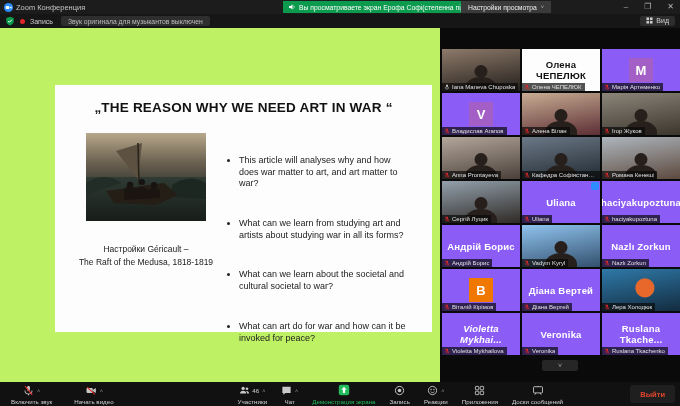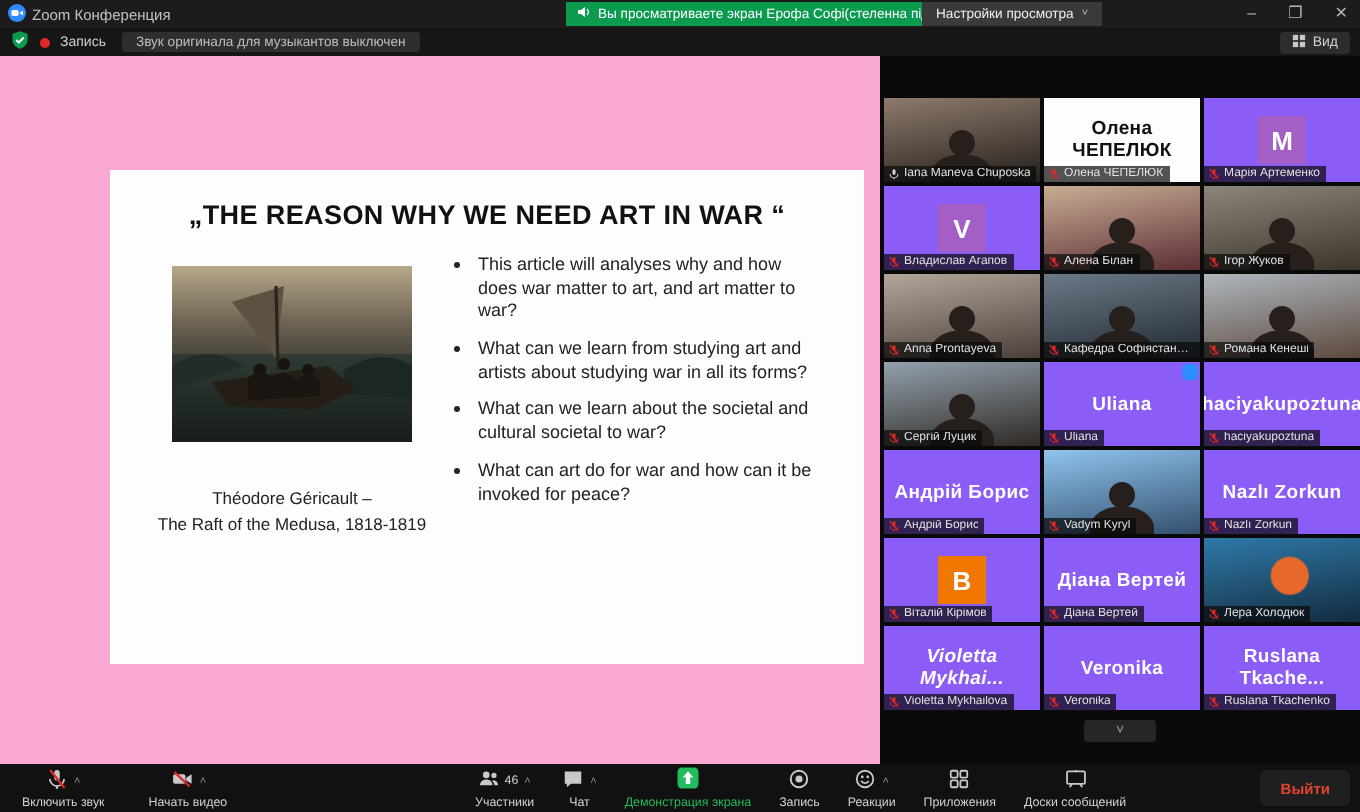--- a/index.html
+++ b/index.html
@@ -18,30 +18,30 @@
 
   
   .substrip{height:14px;background:#161616;display:flex;align-items:center;gap:5px;padding:0 5px;position:relative;}
   .rec-dot{width:5px;height:5px;border-radius:50%;background:#E02828;}
   .rec-label{font-size:7px;color:#cfcfcf;}
   .sound-pill{background:#2e2e2e;border-radius:2px;color:#bdbdbd;font-size:6.8px;padding:1.5px 7px;margin-left:3px;white-space:nowrap;}
   .view-btn{position:absolute;right:5px;top:1.5px;background:#2d2d2d;border-radius:2px;color:#cfcfcf;font-size:7px;display:flex;align-items:center;gap:3px;padding:1px 6px;}
 
   
   .main{display:flex;height:354px;}
-  .share{width:446px;background:#f9a8d4;position:relative;}
+  .share{width:446px;background:#bef264;position:relative;}
   .slide{position:absolute;left:55px;top:57px;width:377px;height:247px;background:#fdfdfd;color:#1a1a1a;}
   .slide-title{text-align:center;font-size:13.5px;font-weight:600;letter-spacing:.2px;margin-top:15px;color:#111;}
   .slide-body{display:flex;padding:12px 10px 0 12px;}
   .slide-left{width:158px;display:flex;flex-direction:column;align-items:center;}
   .painting{width:120px;height:88px;margin-top:6px;display:block;}
   .caption{margin-top:22px;font-size:8.5px;line-height:1.55;text-align:center;color:#222;}
   .slide-right{flex:1;padding-right:12px;}
   .bullets{margin:0;padding:0 0 0 14px;list-style:disc;}
-  .bullets li{font-size:9px;line-height:1.3;color:#222;margin-bottom:7px;}
+  .bullets li{font-size:9px;line-height:1.3;color:#222;margin-bottom:7px;margin-top:28px;}
 
   
   .gallery{width:242px;background:#0a0a0a;padding-top:21px;box-sizing:border-box;}
   .grid{display:grid;grid-template-columns:repeat(3,78px);grid-auto-rows:42px;gap:2px;padding-left:2px;}
   .tile{position:relative;background:#8b5cf6;overflow:hidden;cursor:default;}
   .tile.active{box-shadow:inset 0 0 0 2px #AEC437;}
   .feed{position:absolute;inset:0;}
   .person{position:absolute;inset:0;}
   .person::before{content:"";position:absolute;left:50%;transform:translateX(-50%);bottom:13px;width:13px;height:13px;border-radius:50%;background:#261f1b;}
   .person::after{content:"";position:absolute;left:50%;transform:translateX(-50%);bottom:-8px;width:32px;height:22px;border-radius:50% 50% 0 0;background:#261f1b;}
@@ -141,21 +141,21 @@
               <path d="M86 52 Q 104 40 120 50 L 120 66 L 86 64 Z" fill="#1d2722"></path>
               <path d="M30 18 L 56 10 L 52 46 Z" fill="#5d5242"></path>
               <path d="M52 10 L 53 52" stroke="#2a241c" stroke-width="1.6"></path>
               <path d="M20 58 L 78 50 L 92 62 L 70 72 L 28 70 Z" fill="#241e16"></path>
               <circle cx="44" cy="52" r="3.2" fill="#171310"></circle>
               <circle cx="56" cy="49" r="3" fill="#171310"></circle>
               <circle cx="68" cy="52" r="3" fill="#171310"></circle>
               <path d="M38 56 q 6 -6 12 0 q 6 -5 12 1 q 6 -5 12 0 l 0 8 l -36 2 Z" fill="#1b1511"></path>
             </svg>
             <div class="caption">
-              <div>Théodore Géricault –</div>
+              <div>Настройки Géricault –</div>
               <div>The Raft of the Medusa, 1818-1819</div>
             </div>
           </div>
           <div class="slide-right">
             <ul class="bullets" id="bullets">
                 <li>This article will analyses why and how does war matter to art, and art matter to war?</li>
                 <li>What can we learn from studying art and artists about studying war in all its forms?</li>
                 <li>What can we learn about the societal and cultural societal to war?</li>
                 <li>What can art do for war and how can it be invoked for peace?</li>
               </ul>

